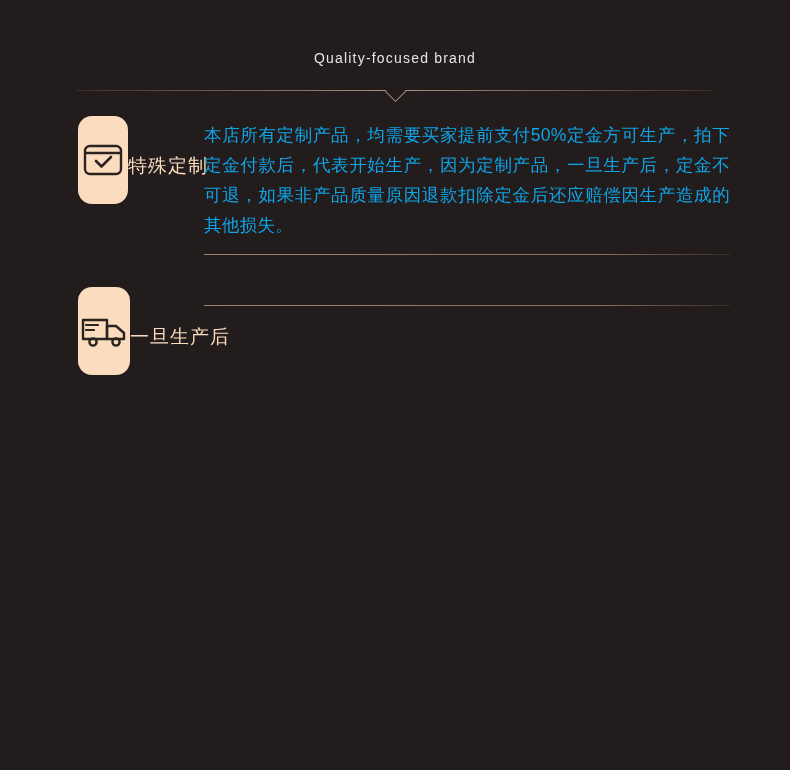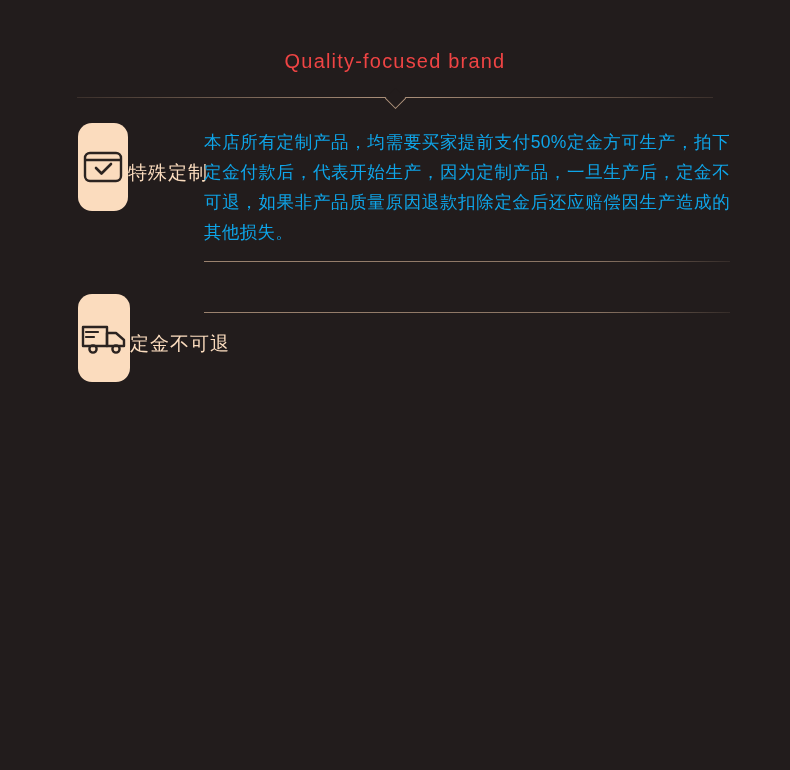--- a/index.html
+++ b/index.html
@@ -30,23 +30,23 @@
     font-size: 60px;
     line-height: 1.05;
     letter-spacing: 6px;
     color: #fbdcbe;
     font-weight: bold;
     font-family: "Liberation Sans", sans-serif;
     margin: 0;
   }
   .subtitle {
     margin-top: 12px;
-    font-size: 20px;
+    font-size: 14px;
     letter-spacing: 1.2px;
-    color: #ef4444;
+    color: #e5e5e5;
     font-family: "Liberation Sans", sans-serif;
   }
   .divider-wrap {
     position: relative;
     width: 636px;
     margin: 18px auto 0 auto;
     height: 14px;
   }
   .divider-line {
     position: absolute;
@@ -169,21 +169,21 @@
       <div class="icon-col">
         <div class="icon-box">
           <svg width="52" height="52" viewBox="0 0 52 52" fill="none" aria-hidden="true">
             <path d="M5 15 H29 V34 H5 Z" stroke="#2b2320" stroke-width="2.4" stroke-linejoin="round"></path>
             <path d="M29 21 H38 L46 28 V34 H29 Z" stroke="#2b2320" stroke-width="2.4" stroke-linejoin="round"></path>
             <circle cx="15" cy="37" r="3.6" stroke="#2b2320" stroke-width="2.4"></circle>
             <circle cx="38" cy="37" r="3.6" stroke="#2b2320" stroke-width="2.4"></circle>
             <path d="M8 20 H20 M8 25 H16" stroke="#2b2320" stroke-width="2.2" stroke-linecap="round"></path>
           </svg>
         </div>
-        <div class="icon-label">定金不可退</div>
+        <div class="icon-label">一旦生产后</div>
       </div>
       <div class="text-col">
         <div class="row-rule"></div>
       </div>
     </div>
 
     <div class="row row-3">
     </div>
 
   </div>

